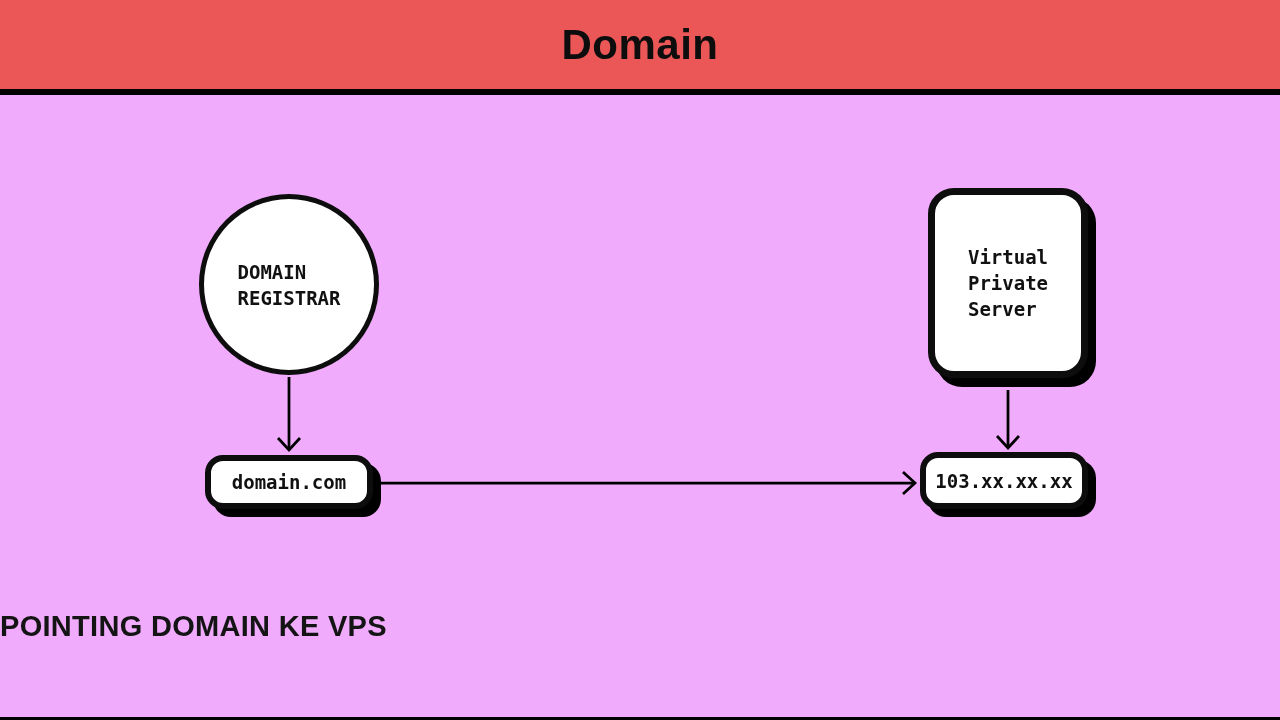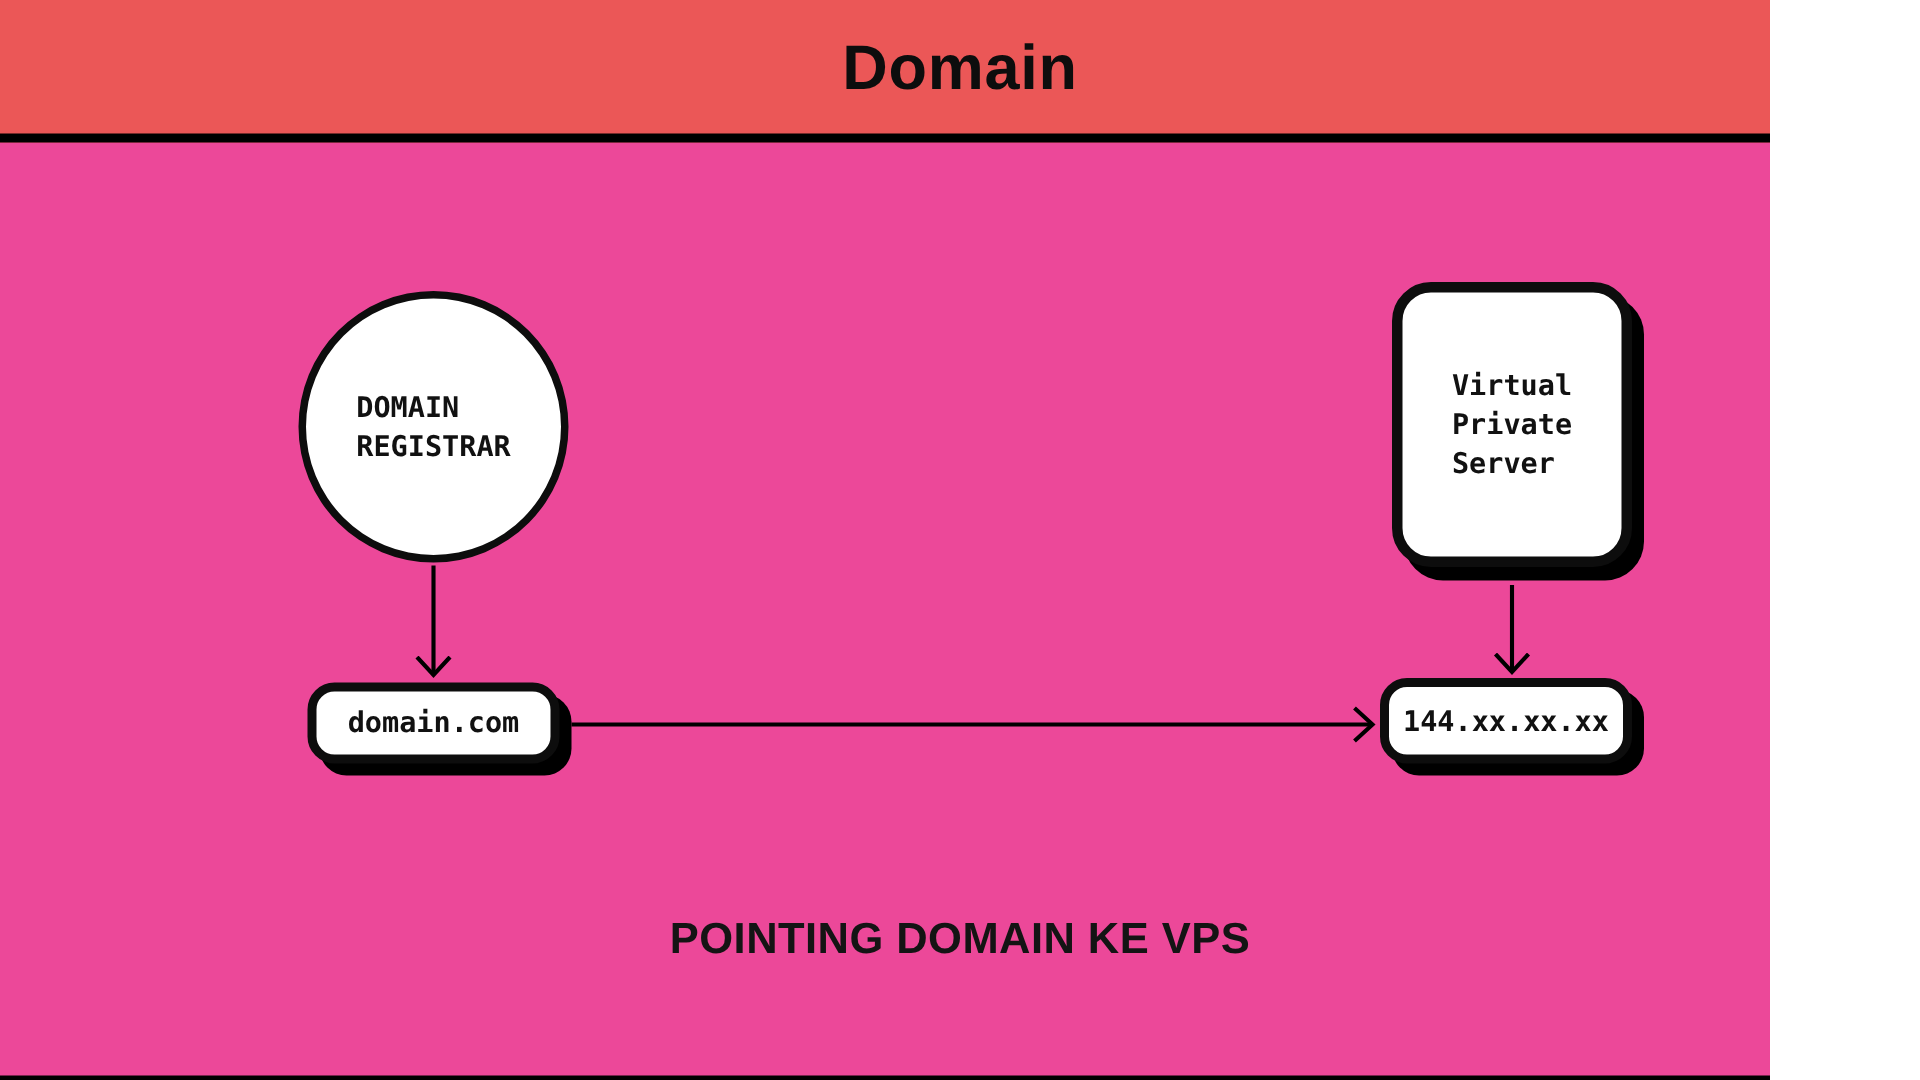--- a/index.html
+++ b/index.html
@@ -1,21 +1,21 @@
 <!DOCTYPE html>
 <html><head>
 <meta charset="utf-8">
 <style>
   * { margin: 0; padding: 0; box-sizing: border-box; }
   html, body { background: #ffffff; }
   .stage {
     position: relative;
-    width: 1180px;
+    width: 1280px;
     height: 720px;
-    background: #ec4899;
+    background: #f0abfc;
     overflow: hidden;
     font-family: "Liberation Sans", sans-serif;
     color: #111111;
   }
   .header {
     position: absolute;
     top: 0; left: 0;
     width: 1280px; height: 95px;
     background: #EB5757;
     border-bottom: 6px solid #000000;
@@ -75,21 +75,21 @@
   .arrows {
     position: absolute;
     left: 0; top: 0;
     width: 1280px; height: 720px;
     pointer-events: none;
   }
   .caption {
     position: absolute;
     top: 610px; left: 0;
     width: 1280px;
-    text-align: center;
+    text-align: left;
     font-size: 29px;
     font-weight: bold;
     letter-spacing: 0.3px;
     color: #141414;
   }
   .bottom-line {
     position: absolute;
     left: 0; bottom: 0;
     width: 1280px; height: 3px;
     background: #000000;
@@ -124,20 +124,20 @@
     <div class="label">domain.com</div>
   </div>
 
   <div class="node node-vps">
     <div class="label">Virtual
 Private
 Server</div>
   </div>
 
   <div class="node node-pill node-ip">
-    <div class="label">144.xx.xx.xx</div>
+    <div class="label">103.xx.xx.xx</div>
   </div>
 
   <div class="caption">POINTING DOMAIN KE VPS</div>
 
   <div class="bottom-line"></div>
 
 </div>
 
 </body></html>

